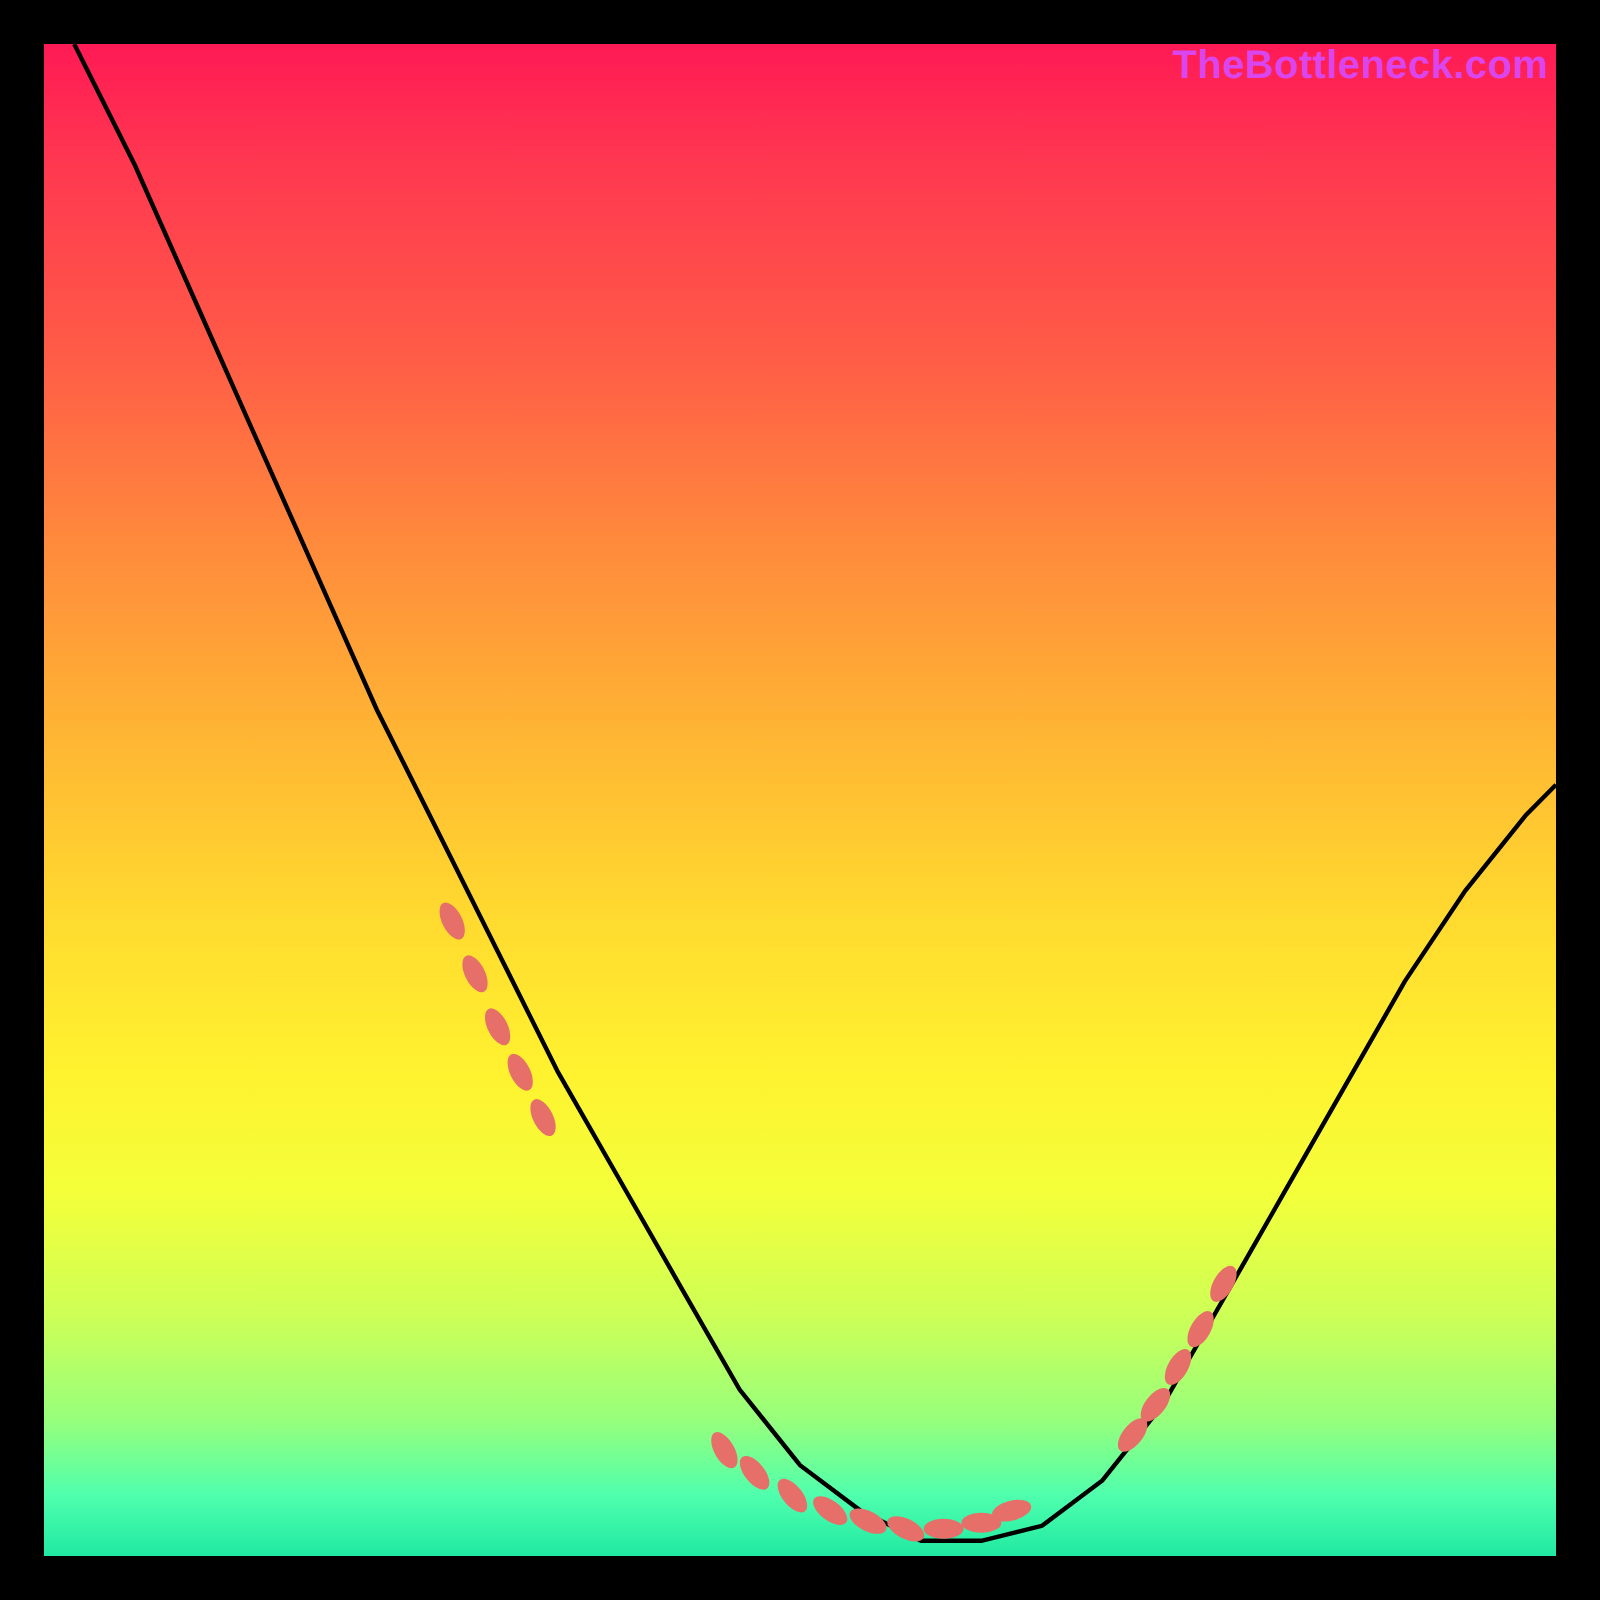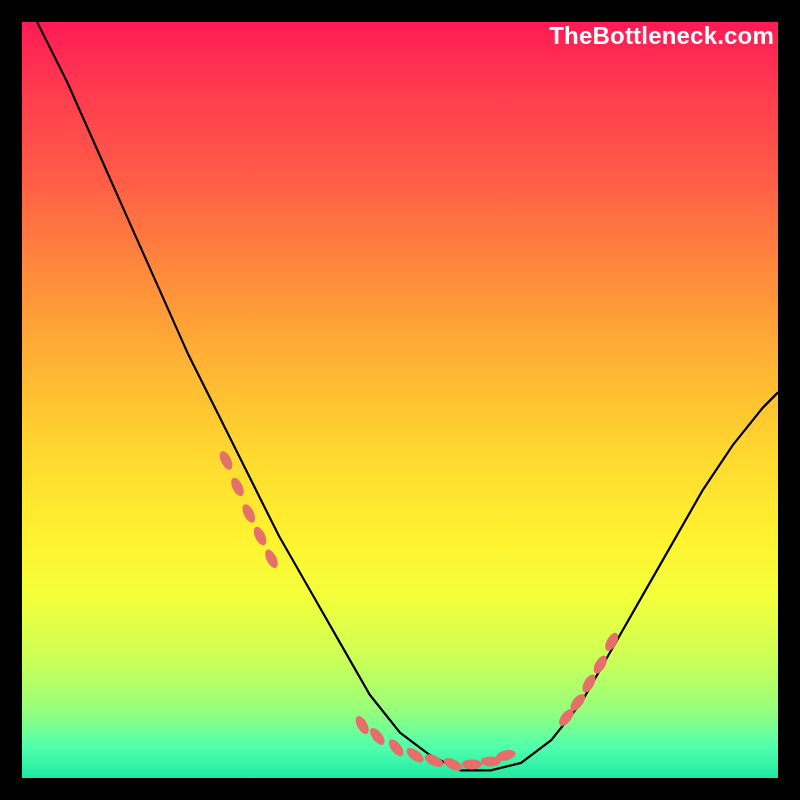--- a/index.html
+++ b/index.html
@@ -38,22 +38,22 @@
       #ceff56 84%,
       #97ff7c 91%,
       #4fffad 96%,
       #20e9a2 100%
     );
   }
   .watermark {
     position: absolute;
     top: 0px;
     right: 4px;
-    color: #ffffff;
-    font-size: 24px;
+    color: #d946ef;
+    font-size: 20px;
     font-weight: 600;
     letter-spacing: 0.2px;
     user-select: none;
   }
   svg.curve {
     position: absolute;
     left: 0;
     top: 0;
     width: 756px;
     height: 756px;

